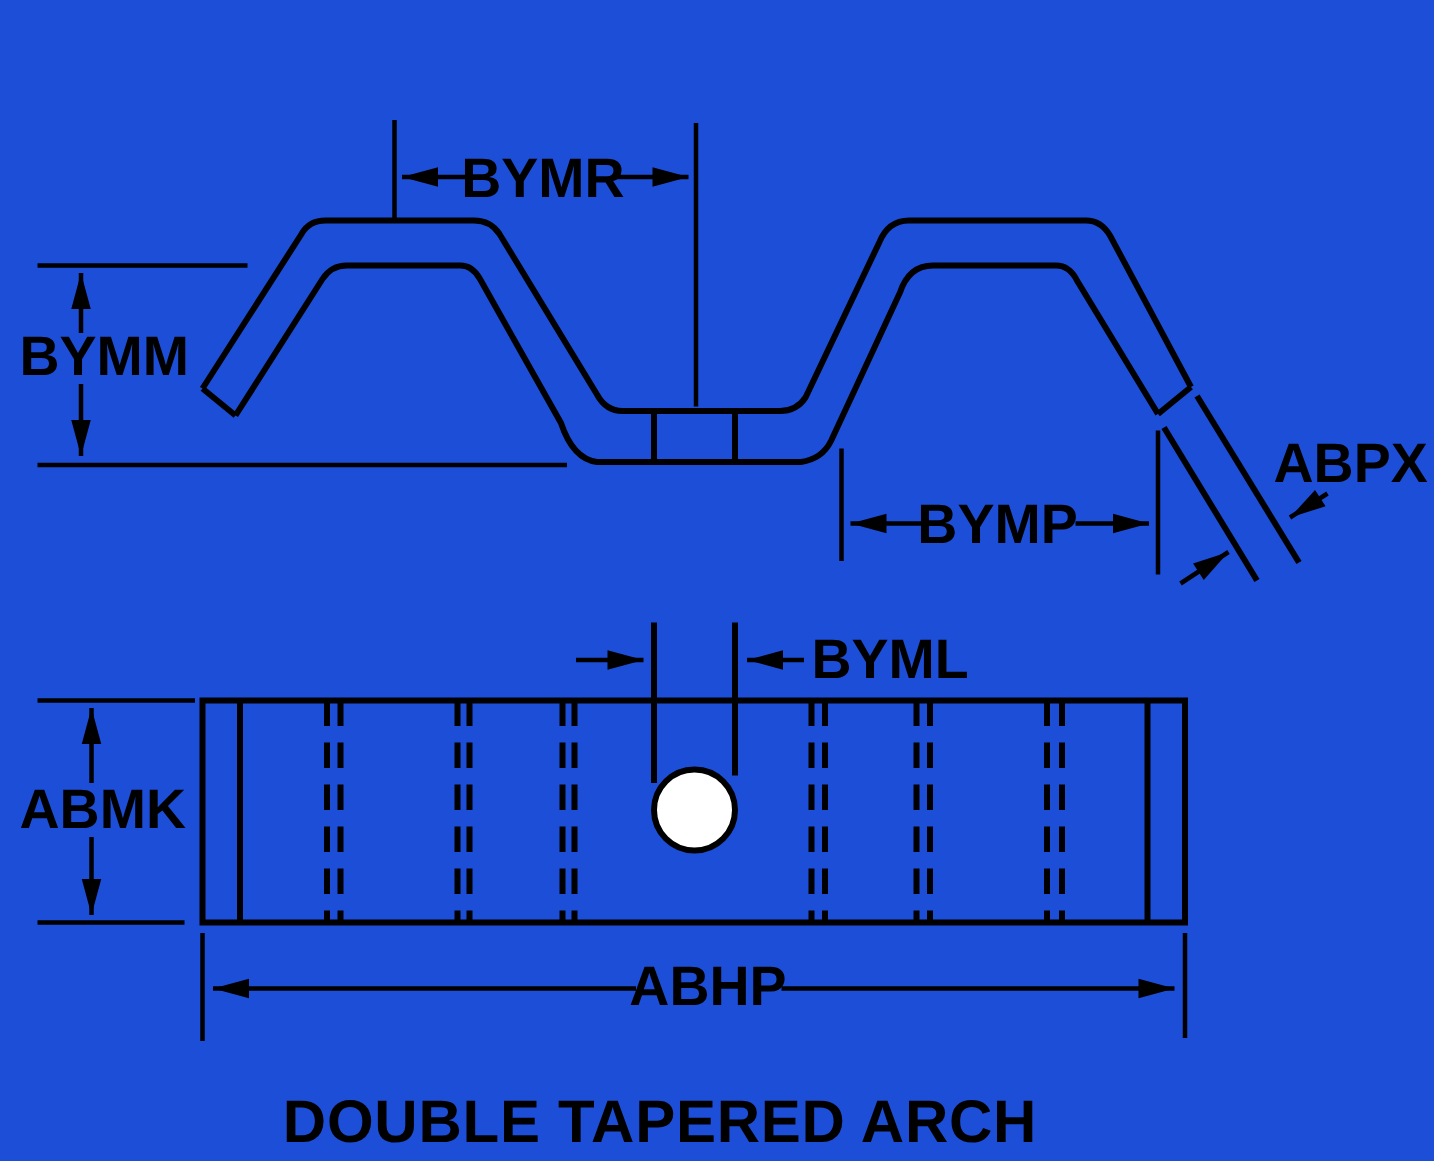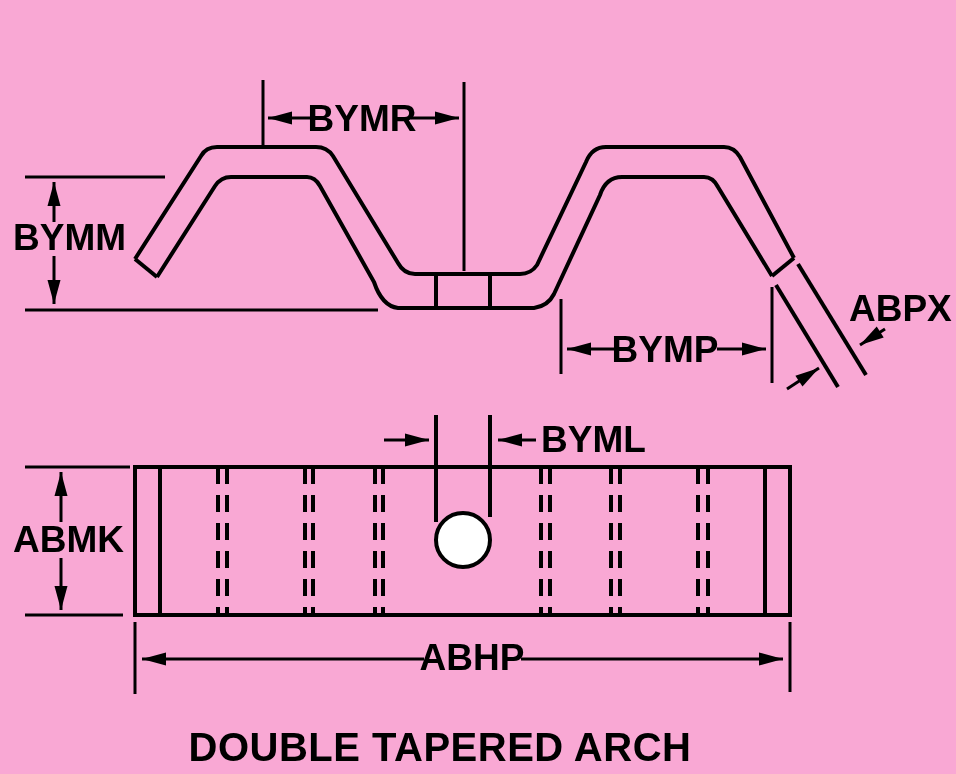--- a/index.html
+++ b/index.html
@@ -1,16 +1,16 @@
 <!DOCTYPE html>
 <html><head>
 <meta charset="utf-8">
 <style>
   html,body{margin:0;padding:0;background:#ffffff;}
-  .page{width:956px;height:774px;position:relative;background:#f9a8d4;}
+  .page{width:956px;height:774px;position:relative;background:#1d4ed8;}
   svg{display:block;}
   .obj{stroke:#000000;stroke-width:4;fill:none;stroke-linecap:butt;}
   .dim{stroke:#000000;stroke-width:3;fill:none;}
   .dash{stroke-dasharray:17 11;}
   text{font-family:"Liberation Sans", sans-serif;font-weight:bold;font-size:37px;fill:#000000;stroke:none;}
   text.title{font-size:40px;letter-spacing:0.5px;}
 </style>
 </head>
 <body>
 

